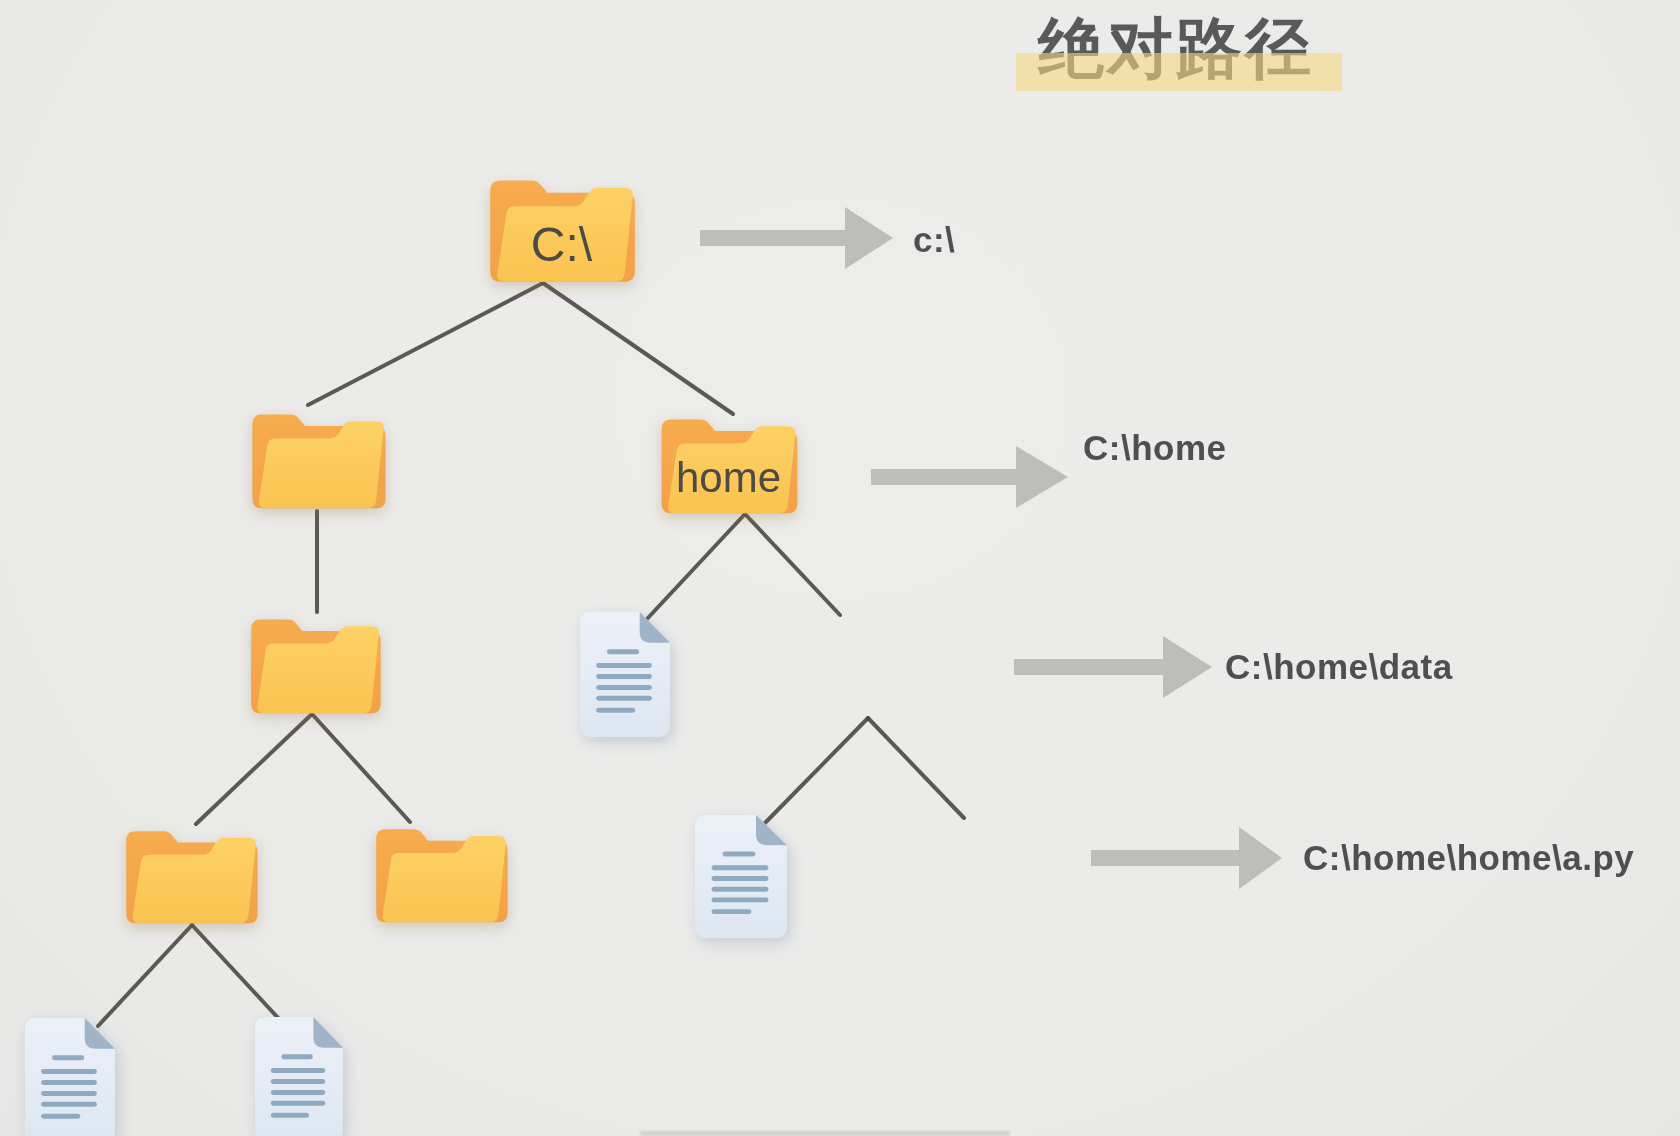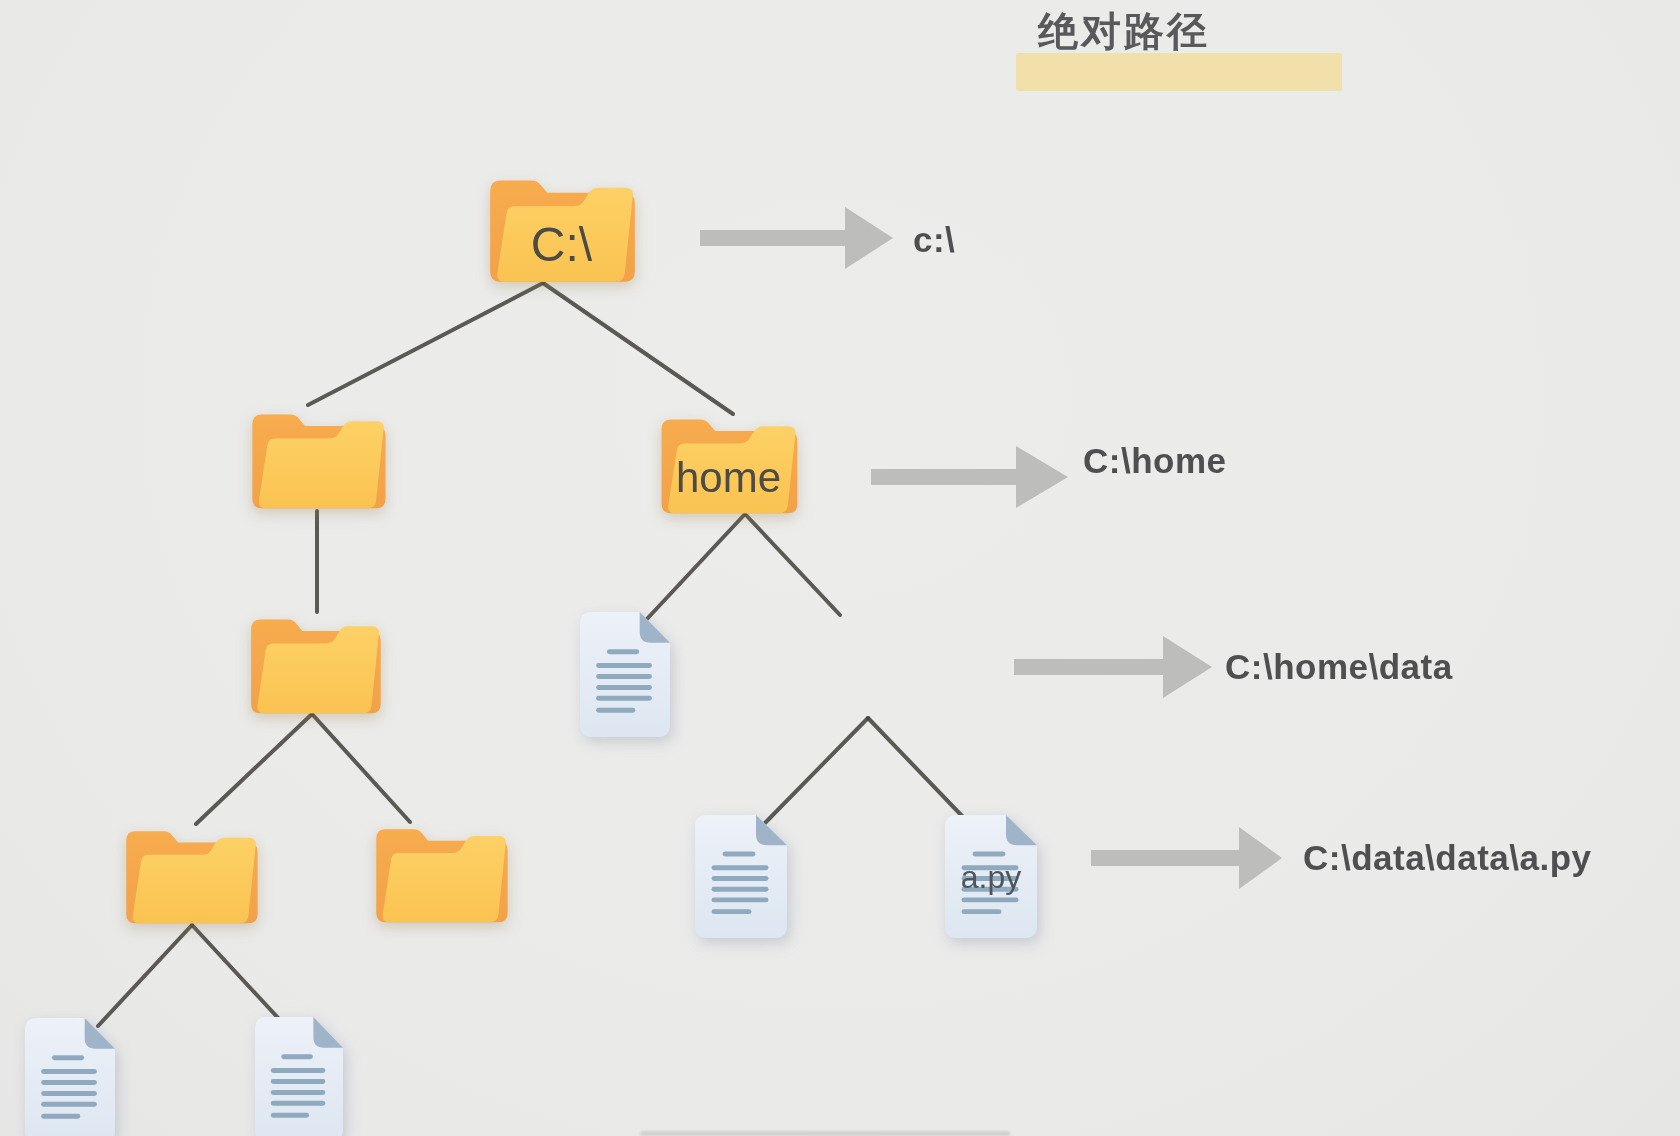--- a/index.html
+++ b/index.html
@@ -23,21 +23,21 @@
   .flabel.home{font-size:42px;top:64%;}
   .flabel.data{font-size:37px;top:65%;}
   .flabel.apy{font-size:32px;top:50%;color:#4E565C;}
   .ptext{
     position:absolute;transform:translateY(-50%);z-index:2;
     font-size:35px;font-weight:bold;color:var(--path-text,#4F4F51);
     letter-spacing:.5px;white-space:nowrap;
   }
   .title{
     position:absolute;left:1038px;top:4px;z-index:2;
-    font-size:40px;font-weight:bold;letter-spacing:3px;
+    font-size:66px;font-weight:bold;letter-spacing:3px;
     color:var(--title-text,#59595B);white-space:nowrap;
   }
   .highlight{
     position:absolute;left:1016px;top:53px;width:326px;height:38px;
     background:var(--highlight,rgba(245,216,126,.6));z-index:3;border-radius:2px;
   }
   .bottom-artifact{
     position:absolute;left:640px;top:1131px;width:370px;height:5px;z-index:1;
     background:rgba(80,80,78,.16);border-radius:3px;filter:blur(1px);
   }
@@ -148,38 +148,32 @@
         <use href="#folder-shape"></use>
       </svg>
   </div>
 
   <div class="node doc" style="left:695px;top:815px;width:92px;height:123px">
     <svg viewBox="0 0 92 126" preserveAspectRatio="none">
         <use href="#doc-shape"></use>
       </svg>
   </div>
 
-  <div class="node doc" style="left:945px;top:815px;width:92px;height:123px">
-    <svg viewBox="0 0 92 126" preserveAspectRatio="none">
-        <use href="#doc-shape"></use>
-      </svg>
-    <div class="flabel apy">a.py</div>
-  </div>
 
   <div class="node doc" style="left:25px;top:1018px;width:90px;height:125px">
     <svg viewBox="0 0 92 126" preserveAspectRatio="none">
         <use href="#doc-shape"></use>
       </svg>
   </div>
 
   <div class="node doc" style="left:255px;top:1017px;width:88px;height:125px">
     <svg viewBox="0 0 92 126" preserveAspectRatio="none">
         <use href="#doc-shape"></use>
       </svg>
   </div>
 
   <div class="ptext" style="left:913px;top:240px">c:\</div>
-  <div class="ptext" style="left:1083px;top:461px">C:\home</div>
+  <div class="ptext" style="left:1083px;top:448px">C:\home</div>
   <div class="ptext" style="left:1225px;top:667px">C:\home\data</div>
-  <div class="ptext" style="left:1303px;top:858px">C:\data\data\a.py</div>
+  <div class="ptext" style="left:1303px;top:858px">C:\home\home\a.py</div>
 
   <div class="bottom-artifact"></div>
 </div>
 
 </body></html>

